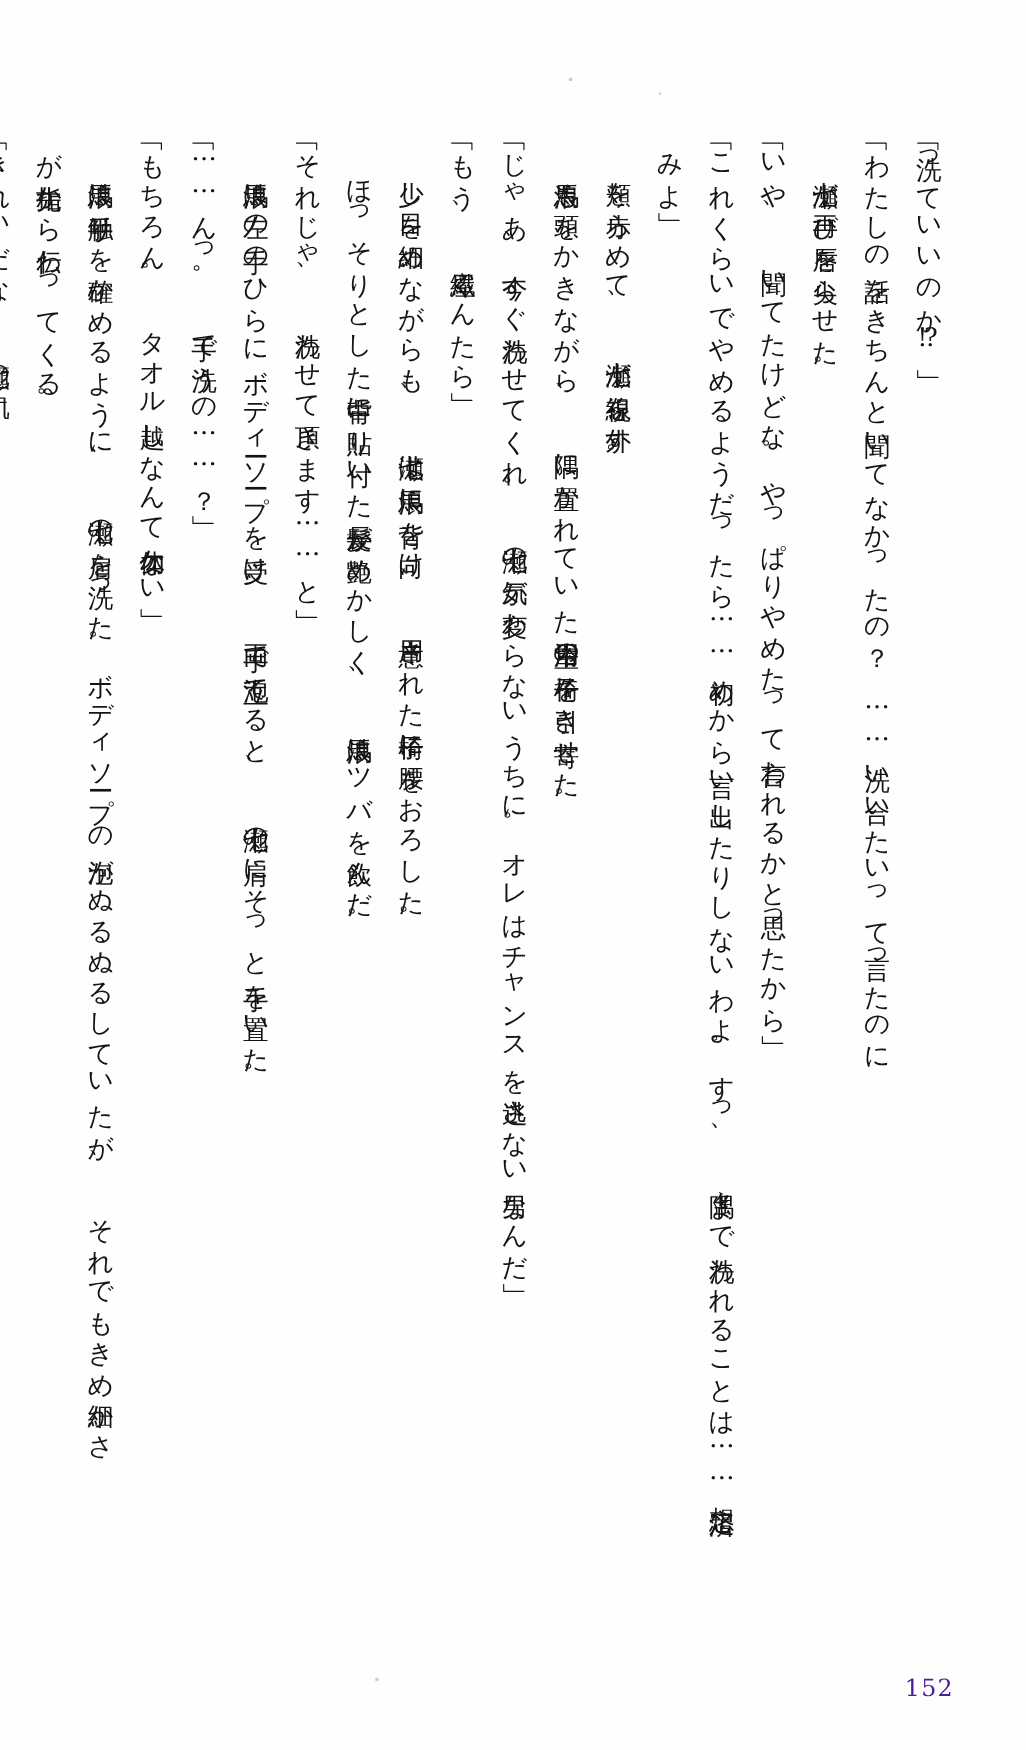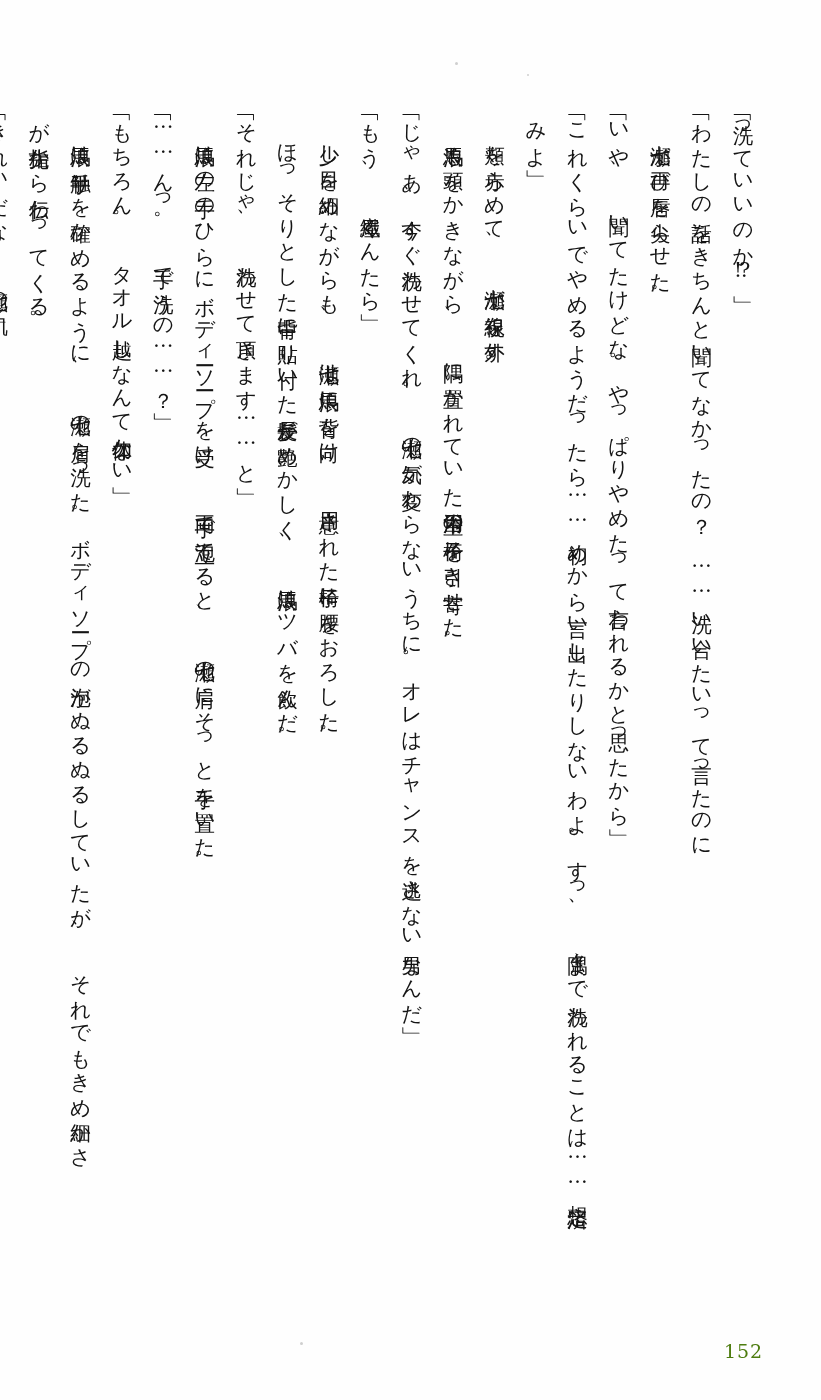--- a/index.html
+++ b/index.html
@@ -40,21 +40,21 @@
     padding: 0;
     text-indent: 0;
   }
   .page-number {
     position: absolute;
     bottom: 38px;
     right: 58px;
     font-size: 19px;
     letter-spacing: 0.05em;
     font-family: "DejaVu Serif", "Liberation Serif", serif;
-    color: #4d7c0f;
+    color: #4c1d95;
   }
   .speck {
     position: absolute;
     background: #cfcfcf;
     border-radius: 50%;
   }
 </style>
 </head>
 <body>
 

